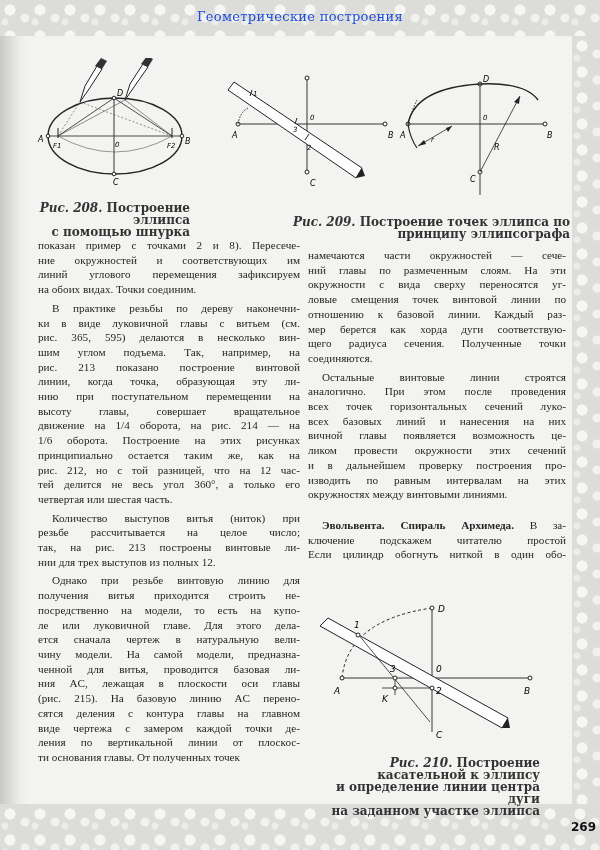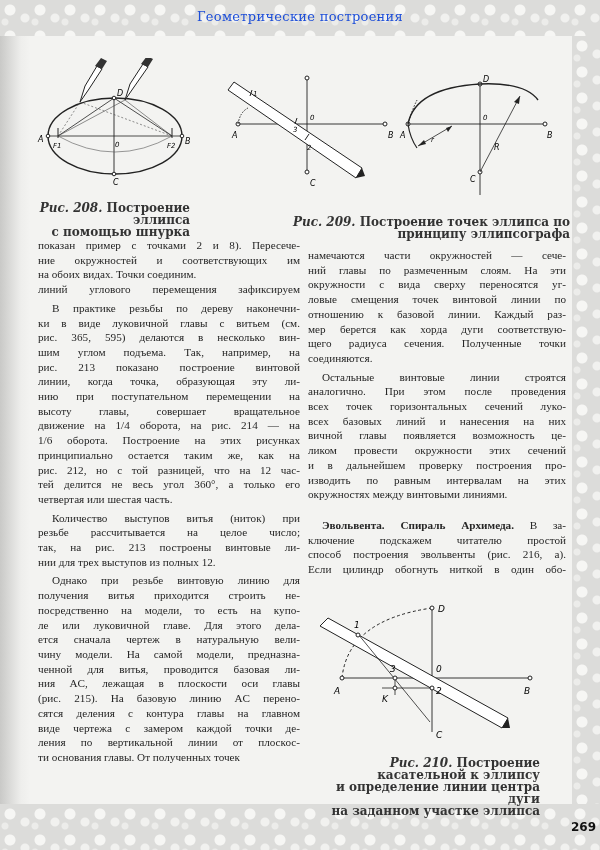--- a/index.html
+++ b/index.html
@@ -142,22 +142,22 @@
   <text x="211" y="72" font-size="7">r</text>
   <text x="274" y="80" font-size="8">R</text>
 </svg>
 <div class="caption" style="left:230px;top:216px;width:340px;">
   <i>Рис. 209.</i> <span>Построение точек эллипса по принципу эллипсографа</span>
 </div>
 
 <div class="col" style="left:38px;top:238px;width:262px;">
   <span class="line">показан пример с точками 2 и 8). Пересече-</span>
   <span class="line">ние окружностей и соответствующих им</span>
+  <span class="line">линий углового перемещения зафиксируем</span>
   <span class="line last">на обоих видах. Точки соединим.</span>
-  <span class="line">линий углового перемещения зафиксируем</span>
   <span class="line" style="padding-left:14px;margin-top:4px">В практике резьбы по дереву наконечни-</span>
   <span class="line">ки в виде луковичной главы с витьем (см.</span>
   <span class="line">рис. 365, 595) делаются в несколько вин-</span>
   <span class="line">шим углом подъема. Так, например, на</span>
   <span class="line">рис. 213 показано построение винтовой</span>
   <span class="line">линии, когда точка, образующая эту ли-</span>
   <span class="line">нию при поступательном перемещении на</span>
   <span class="line">высоту главы, совершает вращательное</span>
   <span class="line">движение на 1/4 оборота, на рис. 214 — на</span>
   <span class="line">1/6 оборота. Построение на этих рисунках</span>
@@ -197,21 +197,20 @@
   <span class="line">аналогично. При этом после проведения</span>
   <span class="line">всех точек горизонтальных сечений луко-</span>
   <span class="line">всех базовых линий и нанесения на них</span>
   <span class="line">вичной главы появляется возможность це-</span>
   <span class="line">ликом провести окружности этих сечений</span>
   <span class="line">и в дальнейшем проверку построения про-</span>
   <span class="line">изводить по равным интервалам на этих</span>
   <span class="line last">окружностях между винтовыми линиями.</span>
   <span class="line" style="padding-left:14px;margin-top:16px"><b>Эвольвента. Спираль Архимеда.</b><span> В за-</span></span>
   <span class="line">ключение подскажем читателю простой</span>
-  <span class="line">способ построения эвольвенты (рис. 216, а).</span>
   <span class="line">Если цилиндр обогнуть ниткой в один обо-</span>
 </div>
 
 <svg class="figure" style="left:318px;top:590px" width="220" height="150" viewBox="0 0 220 150">
   <line x1="24" y1="88" x2="212" y2="88" stroke="#222" stroke-width="0.9"></line>
   <line x1="114" y1="18" x2="114" y2="142" stroke="#222" stroke-width="0.9"></line>
   <path d="M24 88 Q30 30 114 18" fill="none" stroke="#222" stroke-width="1" stroke-dasharray="3,2.5"></path>
   <circle cx="24" cy="88" r="2" fill="#fff" stroke="#222"></circle>
   <circle cx="212" cy="88" r="2" fill="#fff" stroke="#222"></circle>
   <circle cx="114" cy="18" r="2" fill="#fff" stroke="#222"></circle>

